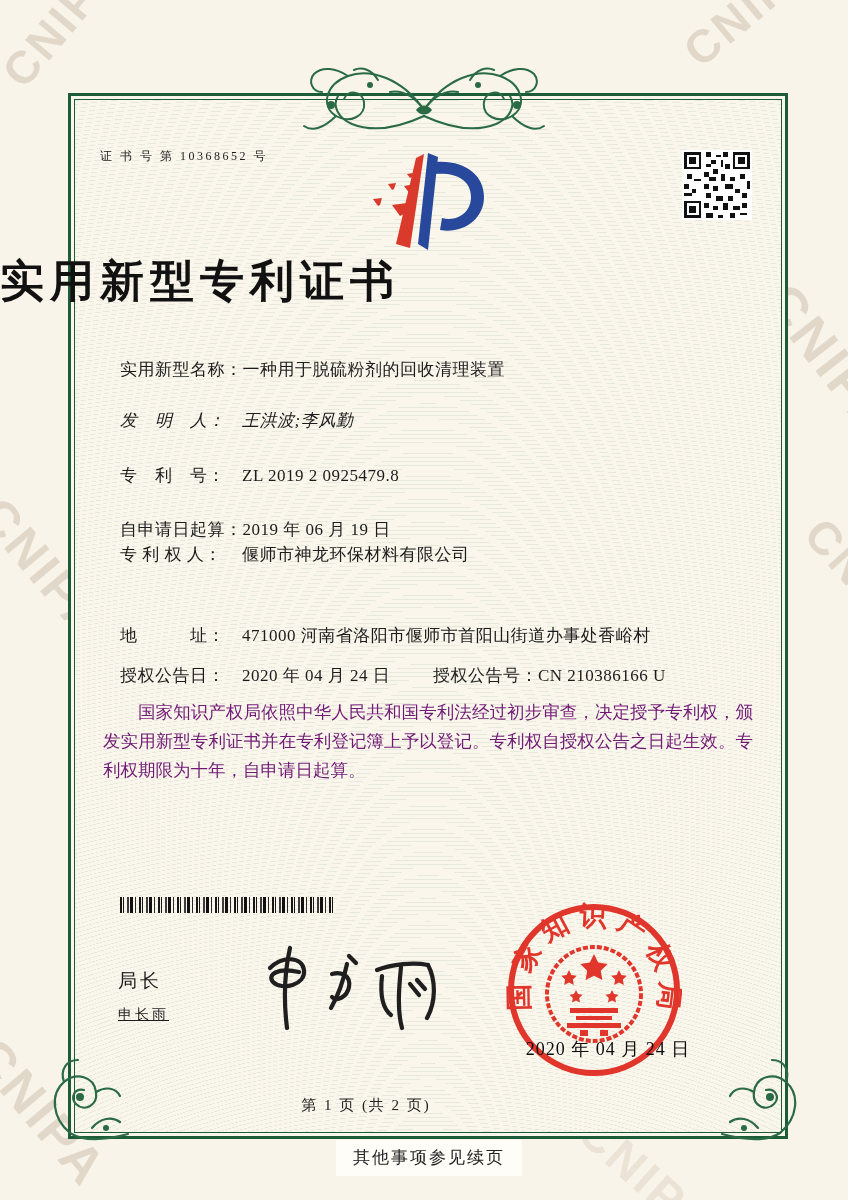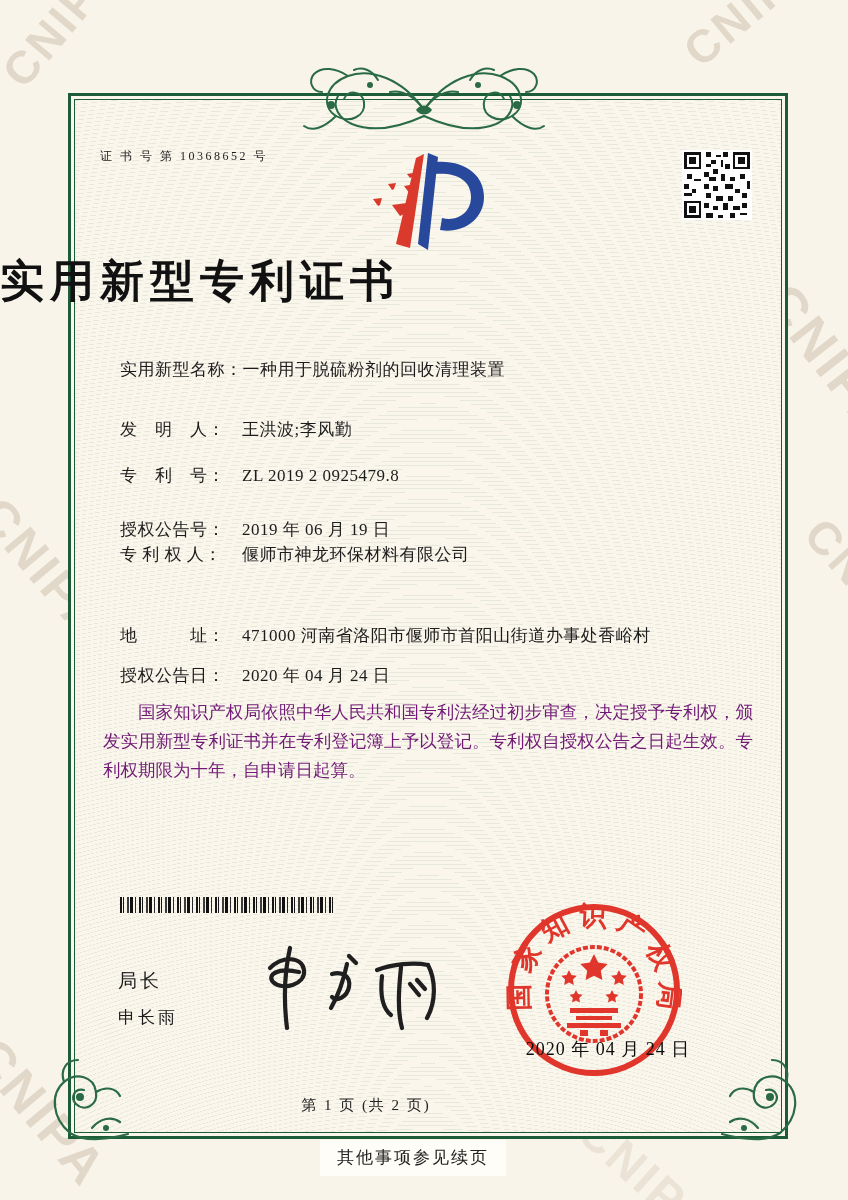--- a/index.html
+++ b/index.html
@@ -53,35 +53,35 @@
   
   .barcode{
     position:absolute;left:120px;top:897px;width:216px;height:16px;
     background-image:repeating-linear-gradient(90deg,
       #161616 0 2px,transparent 2px 3px,#161616 3px 4px,transparent 4px 7px,
       #3c3c3c 7px 9px,transparent 9px 10px,#101010 10px 13px,transparent 13px 15px,
       #2a2a2a 15px 16px,transparent 16px 19px);
   }
   
   .signer-title{position:absolute;left:118px;top:968px;font-size:19px;letter-spacing:3px;}
-  .signer-name{position:absolute;left:118px;top:1006px;font-size:17px;letter-spacing:3px;}
+  .signer-name{position:absolute;left:118px;top:1006px;font-size:14px;letter-spacing:3px;text-decoration:underline;}
   .signature{position:absolute;left:252px;top:938px;}
   
   .seal{position:absolute;left:506px;top:902px;opacity:.93;}
   .seal-date{
     position:absolute;left:523px;top:1037px;width:170px;text-align:center;
     font-size:18px;letter-spacing:1px;color:#0d0d0d;
   }
   
   .page-info{
     position:absolute;left:0;top:1096px;width:732px;text-align:center;
     font-size:15px;letter-spacing:2px;color:#222;
   }
   .note-box{
-    position:absolute;left:320px;top:1140px;width:186px;height:36px;
+    position:absolute;left:336px;top:1140px;width:186px;height:36px;
     background:#fffdf7;text-align:center;line-height:36px;
     font-size:17px;letter-spacing:2px;color:#222;
   }
 </style>
 </head>
 <body>
 
 <div class="wm" style="left:-16px;top:-6px;font-size:46px;transform:rotate(-50deg);">CNIPA</div>
 <div class="wm" style="left:672px;top:-20px;font-size:46px;transform:rotate(-40deg);">CNIPA</div>
 <div class="wm" style="left:268px;top:158px;font-size:48px;transform:rotate(48deg);">CNIPA</div>
@@ -207,37 +207,40 @@
     <rect x="20" y="26" width="2" height="2"></rect>
       <rect x="24" y="26" width="3" height="1"></rect>
   </g>
 </svg>
 
 <div class="title">实用新型专利证书</div>
 
 <div class="row" style="top:357px;">
   <span class="lab">实用新型名称：</span><span class="val">一种用于脱硫粉剂的回收清理装置</span>
 </div>
-<div class="row" style="top:417px;">
+<div class="row" style="top:408px;font-style:italic;">
   <span class="lab">发　明　人：</span><span class="val">王洪波;李风勤</span>
 </div>
 <div class="row" style="top:463px;">
   <span class="lab">专　利　号：</span><span class="val">ZL 2019 2 0925479.8</span>
 </div>
 <div class="row" style="top:517px;">
-  <span class="lab">授权公告号：</span><span class="val">2019 年 06 月 19 日</span>
+  <span class="lab">自申请日起算：</span><span class="val">2019 年 06 月 19 日</span>
 </div>
 <div class="row" style="top:542px;">
   <span class="lab">专 利 权 人：</span><span class="val">偃师市神龙环保材料有限公司</span>
 </div>
 <div class="row" style="top:623px;">
   <span class="lab">地　　　址：</span><span class="val">471000 河南省洛阳市偃师市首阳山街道办事处香峪村</span>
 </div>
 <div class="row" style="top:663px;">
   <span class="lab">授权公告日：</span><span class="val">2020 年 04 月 24 日</span>
+  <span class="pair2">
+    <span class="lab" style="min-width:0;">授权公告号：</span><span class="val">CN 210386166 U</span>
+  </span>
 </div>
 
 <div class="body-text">
   <p>国家知识产权局依照中华人民共和国专利法经过初步审查，决定授予专利权，颁发实用新型专利证书并在专利登记簿上予以登记。专利权自授权公告之日起生效。专利权期限为十年，自申请日起算。</p>
 </div>
 
 <div class="barcode"></div>
 
 <div class="signer-title">局长</div>
 <div class="signer-name">申长雨</div>

